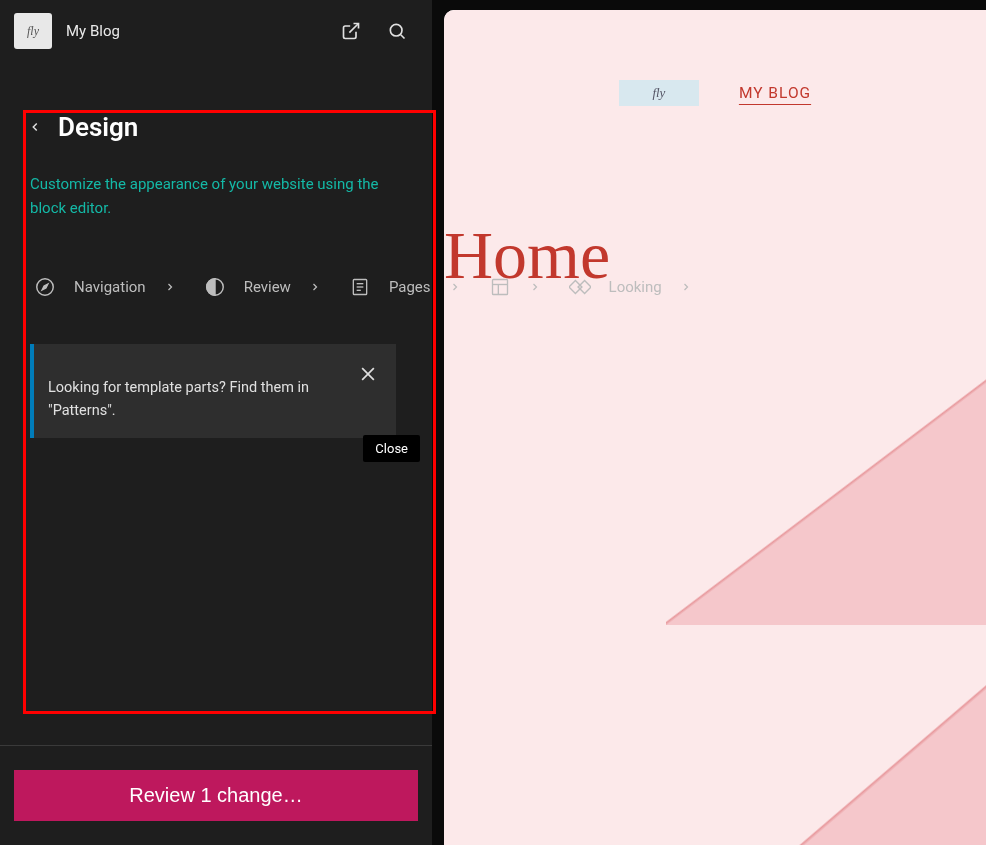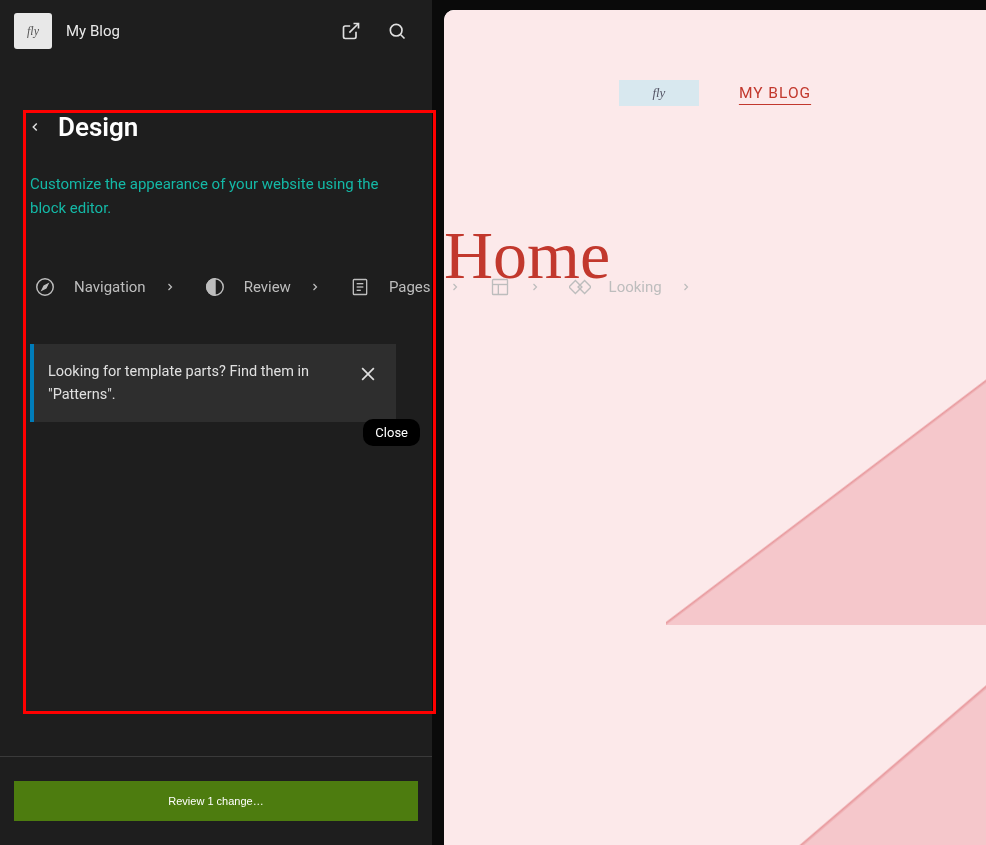--- a/index.html
+++ b/index.html
@@ -23,26 +23,26 @@
   .panel-title { color: #fff; font-size: 26px; font-weight: 600; }
   .panel-desc { color: #14b8a6; font-size: 15px; line-height: 1.6; margin-bottom: 42px; max-width: 360px; }
 
   .menu { display: flex; flex-direction: row; justify-content: space-between; }
   .menu-item { display: flex; align-items: center; gap: 18px; padding: 14px 8px 14px 4px; color: #bdbdbd; cursor: pointer; }
   .menu-icon { width: 22px; height: 22px; display: flex; align-items: center; justify-content: center; flex-shrink: 0; }
   .menu-label { flex: 1; font-size: 15px; }
   .chevron { flex-shrink: 0; margin-right: 16px; }
 
   .notice { margin: 32px 0 0 0; display: flex; align-items: flex-start; background: #2e2e2e; border-left: 4px solid #007cba; padding: 16px 14px; max-width: 366px; position: relative; }
-  .notice-text { color: #e0e0e0; font-size: 14.5px; line-height: 1.6; flex: 1; padding-right: 10px; }
+  .notice-text { color: #e0e0e0; font-size: 14.5px; line-height: 1.6; flex: 1; padding-right: 10px; margin-top: 16px; }
   .notice-close { color: #e0e0e0; cursor: pointer; padding: 4px; }
-  .close-tooltip { position: absolute; right: -24px; bottom: -24px; background: #000; color: #fff; font-size: 13px; padding: 6px 12px; border-radius: 10px; }
+  .close-tooltip { position: absolute; right: -24px; bottom: -24px; background: #000; color: #fff; font-size: 13px; padding: 6px 12px; border-radius: 2px; }
 
   .bottom-section { margin-top: auto; border-top: 1px solid #3a3a3a; padding: 24px 14px; }
-  .review-btn { width: 100%; background: #4d7c0f; color: #fff; border: none; padding: 14px 0; font-size: 11px; cursor: pointer; }
+  .review-btn { width: 100%; background: #be185d; color: #fff; border: none; padding: 14px 0; font-size: 20px; cursor: pointer; }
 
   
   .preview { flex: 1; height: 845px; background: #fff; margin: 10px 0 0 12px; border-radius: 10px 0 0 0; overflow: hidden; position: relative; }
   .preview-inner { width: 100%; height: 100%; background: #fce9ea; position: relative; overflow: hidden; }
 
   .preview-header { display: flex; align-items: center; justify-content: center; gap: 40px; padding: 70px 0 0; }
   .preview-logo { width: 80px; height: 26px; background: #d8e8ef; display: flex; align-items: center; justify-content: center; font-size: 13px; font-family: serif; font-style: italic; color: #556; }
   .preview-site-link { color: #c2382d; font-size: 15.5px; letter-spacing: 1px; text-decoration: underline; text-underline-offset: 6px; }
 
   .preview-hero { text-align: left; margin-top: 110px; }

